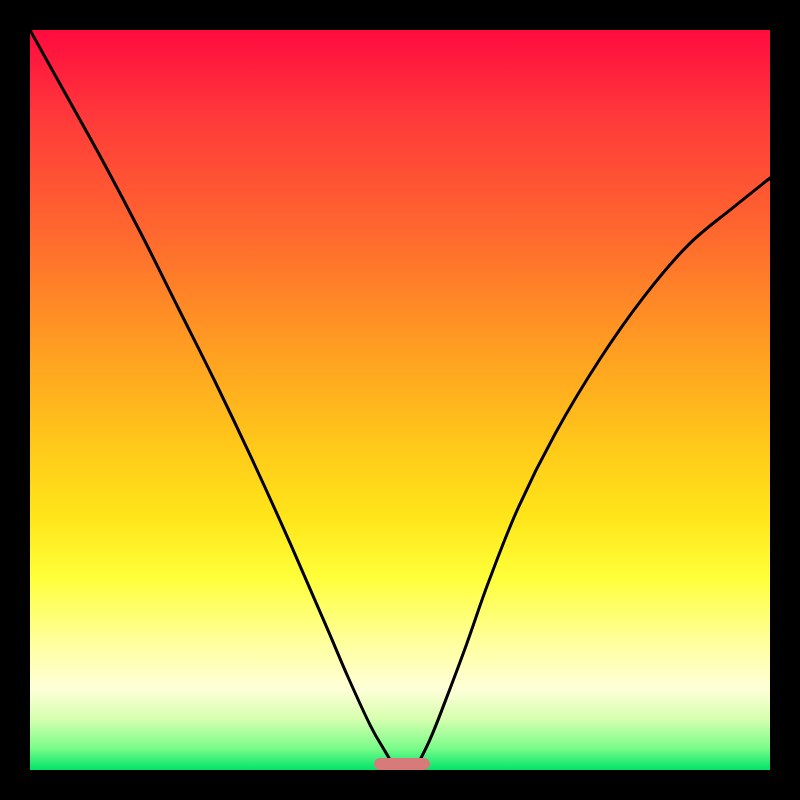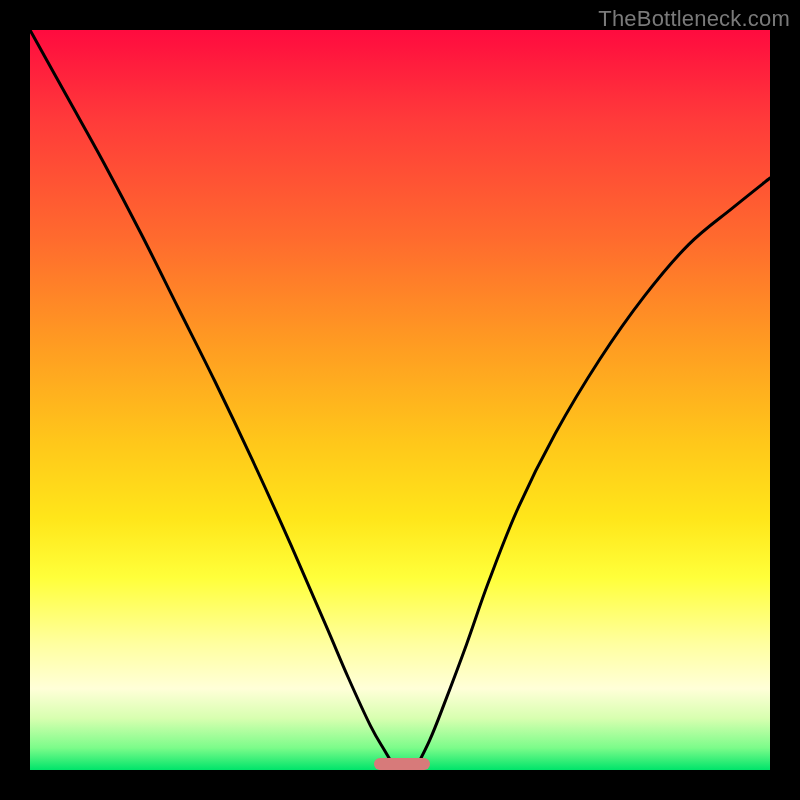--- a/index.html
+++ b/index.html
@@ -69,14 +69,13 @@
 <body>
 
 <div class="frame">
   <div class="plot-area">
     <svg class="curves" viewBox="0 0 740 740" preserveAspectRatio="none">
       <path id="curve-left" fill="none" d="M 0.00 0.00 C 6.66 11.99, 23.68 42.62, 37.00 66.60 C 50.32 90.58, 60.68 108.56, 74.00 133.20 C 87.32 157.84, 97.68 177.53, 111.00 203.50 C 124.32 229.47, 134.68 250.86, 148.00 277.50 C 161.32 304.14, 171.68 324.19, 185.00 351.50 C 198.32 378.81, 208.68 400.56, 222.00 429.20 C 235.32 457.84, 245.68 480.63, 259.00 510.60 C 272.32 540.57, 285.34 571.06, 296.00 595.70 C 306.66 620.34, 310.21 629.52, 318.20 647.50 C 326.19 665.48, 333.74 682.28, 340.40 695.60 C 347.06 708.92, 350.54 713.51, 355.20 721.50 C 359.86 729.49, 364.30 736.67, 366.30 740.00" stroke="#000000" stroke-width="3" stroke-linecap="round"></path>
       <path id="curve-right" fill="none" d="M 384.80 740.00 C 387.46 734.67, 394.27 722.39, 399.60 710.40 C 404.93 698.41, 407.74 690.72, 414.40 673.40 C 421.06 656.08, 428.61 636.18, 436.60 614.20 C 444.59 592.22, 449.48 575.94, 458.80 551.30 C 468.12 526.66, 476.41 503.94, 488.40 477.30 C 500.39 450.66, 510.75 429.94, 525.40 403.30 C 540.05 376.66, 553.82 353.94, 569.80 329.30 C 585.78 304.66, 598.22 287.05, 614.20 266.40 C 630.18 245.75, 642.62 230.58, 658.60 214.60 C 674.58 198.62, 688.35 189.59, 703.00 177.60 C 717.65 165.61, 733.34 153.33, 740.00 148.00" stroke="#000000" stroke-width="3" stroke-linecap="round"></path>
     </svg>
     <div id="marker" class="marker" style="left: 344.1px; width: 55.5px; height: 12px; bottom: 0px; background: rgb(215, 122, 122);"></div>
   </div>
-  <div class="watermark">TheBottleneck.com</div>
 </div>
 
 </body></html>

